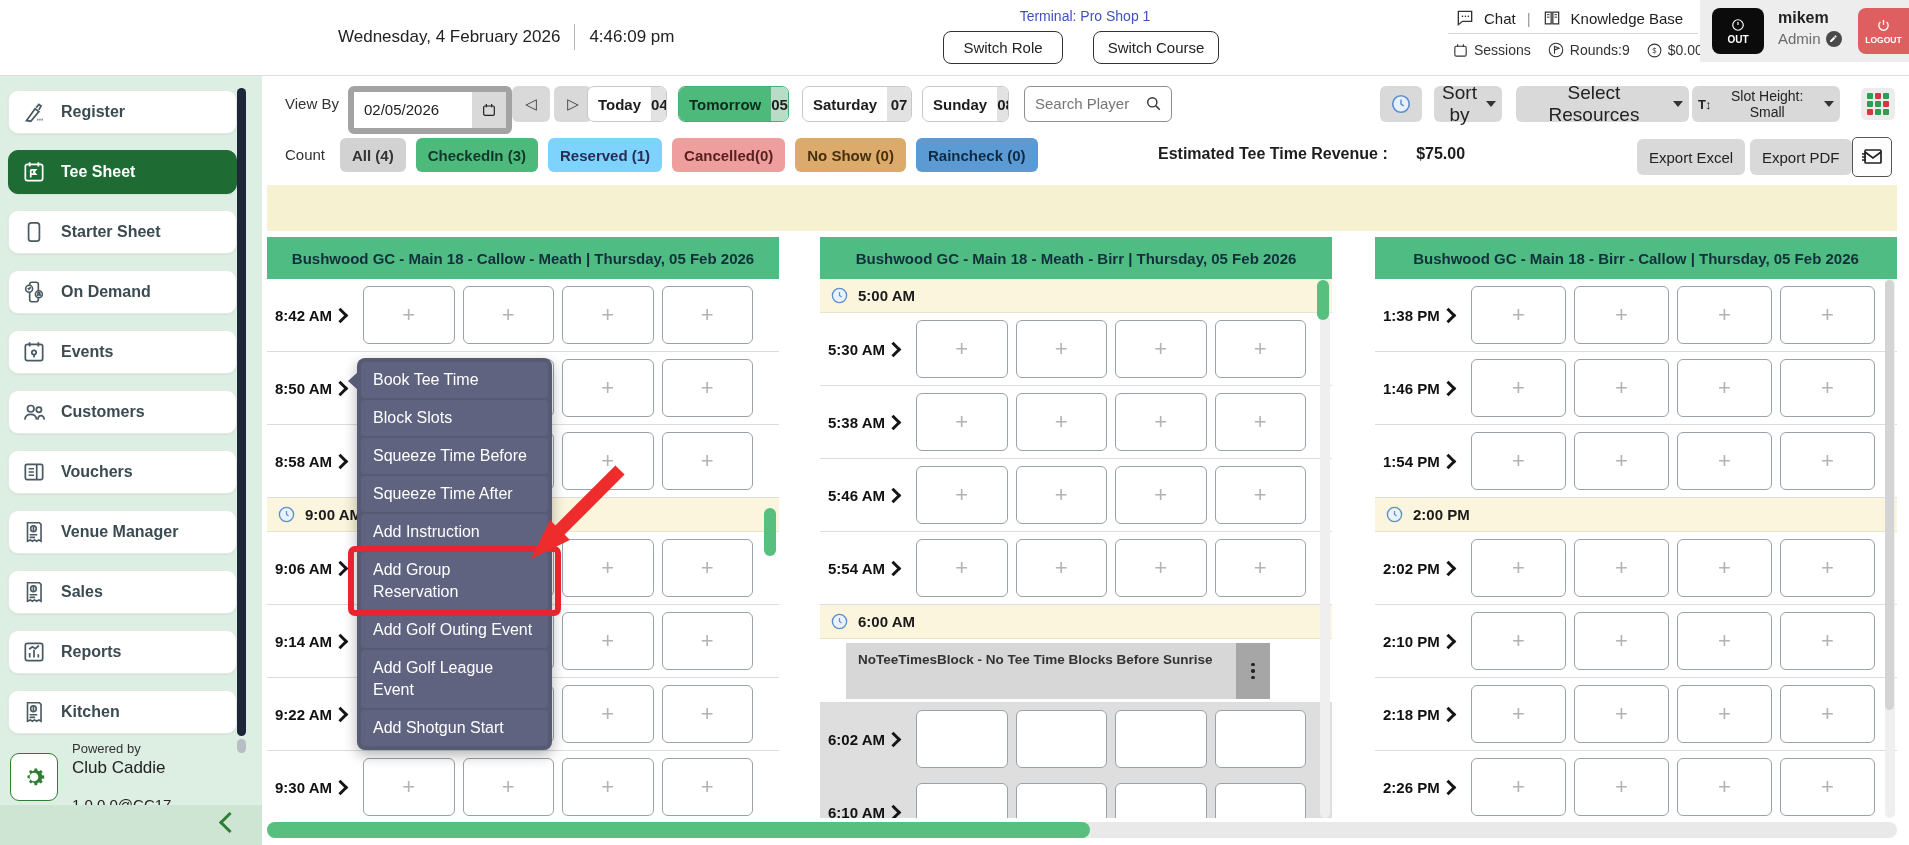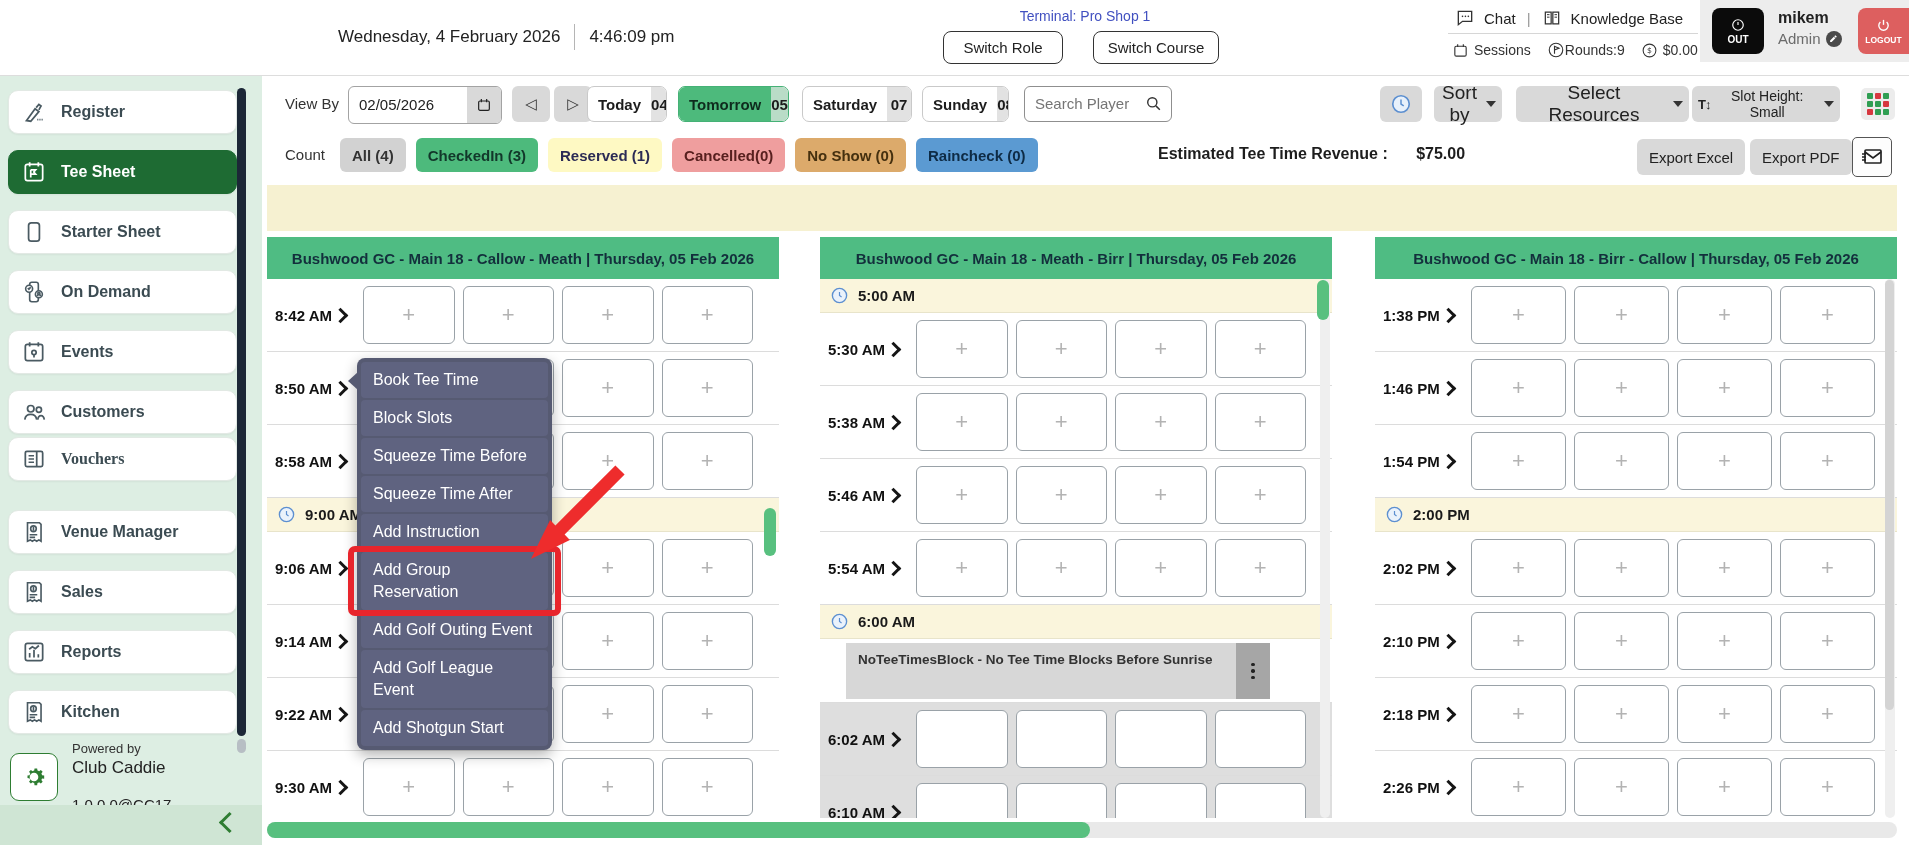--- a/index.html
+++ b/index.html
@@ -46,21 +46,21 @@
   #poweredTxt div:nth-child(2){font-size:17px;color:#222;margin-top:2px}
   #poweredTxt div:nth-child(3){font-size:15px;color:#222;margin-top:18px}
   #sbStrip{position:absolute;left:0;top:730px;width:262px;height:40px;background:#cfe5d4}
   #collapseChev{position:absolute;left:222px;top:10px;width:12px;height:12px;border-left:3px solid #2e7d32;border-bottom:3px solid #2e7d32;transform:rotate(45deg);cursor:pointer}
 
   
   #content{position:absolute;left:262px;top:75px;width:1647px;height:770px;background:#fff}
 
   
   #viewByLbl{position:absolute;left:23px;top:20px;font-size:15px;color:#333}
-  #dateWrap{position:absolute;left:86px;top:11px;width:152px;height:36px;border:1px solid #a3a3a3;border-radius:6px;background:#fff;overflow:hidden}
+  #dateWrap{position:absolute;left:86px;top:11px;width:152px;height:36px;border:6px solid #a3a3a3;border-radius:6px;background:#fff;overflow:hidden}
   #dateInput{border:0;outline:0;width:108px;height:34px;padding:0 0 0 10px;font-size:15px;font-family:inherit;color:#222;background:transparent}
   #dateCalBtn{position:absolute;right:0;top:0;width:34px;height:36px;background:#d9d9d9;display:flex;align-items:center;justify-content:center;cursor:pointer}
   .nav-arrow{position:absolute;top:11px;width:38px;height:36px;background:#d9d9d9;border-radius:6px;border:0;
     display:flex;align-items:center;justify-content:center;font-size:15px;color:#333;cursor:pointer}
   #prevDay{left:250px} #nextDay{left:292px}
   .dtab{position:absolute;top:11px;height:36px;border:1px solid #c9c9c9;border-radius:7px;display:flex;overflow:hidden;background:#fff;font-size:15px;cursor:pointer;box-sizing:border-box}
   .dtab .lb{padding:0 10px;display:flex;align-items:center;font-weight:600;color:#1c1c1c;flex:1;justify-content:center}
   .dtab .nm{width:30px;background:#e2e2e2;display:flex;align-items:center;justify-content:center;font-weight:700;color:#1c1c1c}
   .dtab.active{border-color:#45b176}
   .dtab.active .lb{background:#4dba7c;color:#0e2b1d}
@@ -180,21 +180,21 @@
     <div id="statsRow">
       <span style="display:flex;align-items:center;gap:5px">
         <span class="ic">
             <svg width="17" height="17" viewBox="0 0 24 24">
               <rect x="4" y="6" width="16" height="14" rx="2" fill="none" stroke="#333" stroke-width="1.6"></rect>
               <path d="M8 3v4M16 3v4" stroke="#333" stroke-width="1.6"></path>
             </svg>
           </span>
         <span>Sessions</span>
       </span>
-      <span style="display:flex;align-items:center;">
+      <span style="display:flex;align-items:center;gap:5px">
         <span class="ic">
             <svg width="18" height="18" viewBox="0 0 24 24">
               <circle cx="12" cy="12" r="9" fill="none" stroke="#333" stroke-width="1.5"></circle>
               <path d="M10 17V7l6 2.5L10 12" fill="none" stroke="#333" stroke-width="1.5"></path>
             </svg>
           </span>
         <span>Rounds:9</span>
       </span>
       <span style="display:flex;align-items:center;gap:5px">
         <span class="ic">
@@ -299,21 +299,21 @@
           <span class="ic">
             <svg width="26" height="26" viewBox="0 0 24 24" fill="none" stroke="#4a5a62" stroke-width="1.6">
               <circle cx="9" cy="9" r="3"></circle>
               <circle cx="16.5" cy="10" r="2.4"></circle>
               <path d="M3.5 19c.4-3 2.7-4.8 5.5-4.8S14 16 14.5 19"></path>
               <path d="M15.5 19c.3-2.2 1.5-3.6 3-3.6s2.6 1.4 3 3.6"></path>
             </svg>
           </span>
           <span>Customers</span>
         </div>
-        <div class="sb-item" style="top: 362px; font-family: Liberation Serif, serif;">
+        <div class="sb-item" style="top: 375px;">
           <span class="ic">
             <svg width="26" height="26" viewBox="0 0 24 24" fill="none" stroke="#4a5a62" stroke-width="1.6">
               <rect x="4" y="5" width="16" height="14" rx="1.5"></rect>
               <path d="M7 9h5M7 12h5M7 15h5"></path>
               <path d="M14.5 5v14"></path>
             </svg>
           </span>
           <span>Vouchers</span>
         </div>
         <div class="sb-item" style="top: 435px;">
@@ -452,21 +452,21 @@
         <i style="background:#d6373f"></i>
           <i style="background:#2f9e52"></i>
           <i style="background:#2f9e52"></i>
       </span>
     </button>
 
     <span id="countLbl">Count</span>
     <div id="badges">
         <div class="cbadge" style="background: rgb(210, 210, 210); color: rgb(51, 51, 51);">All (4)</div>
         <div class="cbadge" style="background: rgb(77, 186, 124); color: rgb(18, 55, 42);">CheckedIn (3)</div>
-        <div class="cbadge" style="background: #fef9c3; color: rgb(43, 43, 85);">Reserved (1)</div>
+        <div class="cbadge" style="background: #7dd3fc; color: rgb(43, 43, 85);">Reserved (1)</div>
         <div class="cbadge" style="background: rgb(239, 158, 158); color: rgb(88, 32, 31);">Cancelled(0)</div>
         <div class="cbadge" style="background: rgb(220, 170, 107); color: rgb(69, 48, 15);">No Show (0)</div>
         <div class="cbadge" style="background: rgb(91, 154, 210); color: rgb(14, 43, 69);">Raincheck (0)</div>
       </div>
     <div id="revenue">
       <span>Estimated Tee Time Revenue :</span>
       <span id="revenueVal">$75.00</span>
     </div>
     <button id="expExcel" class="exp-btn">Export Excel</button>
     <button id="expPdf" class="exp-btn">Export PDF</button>

